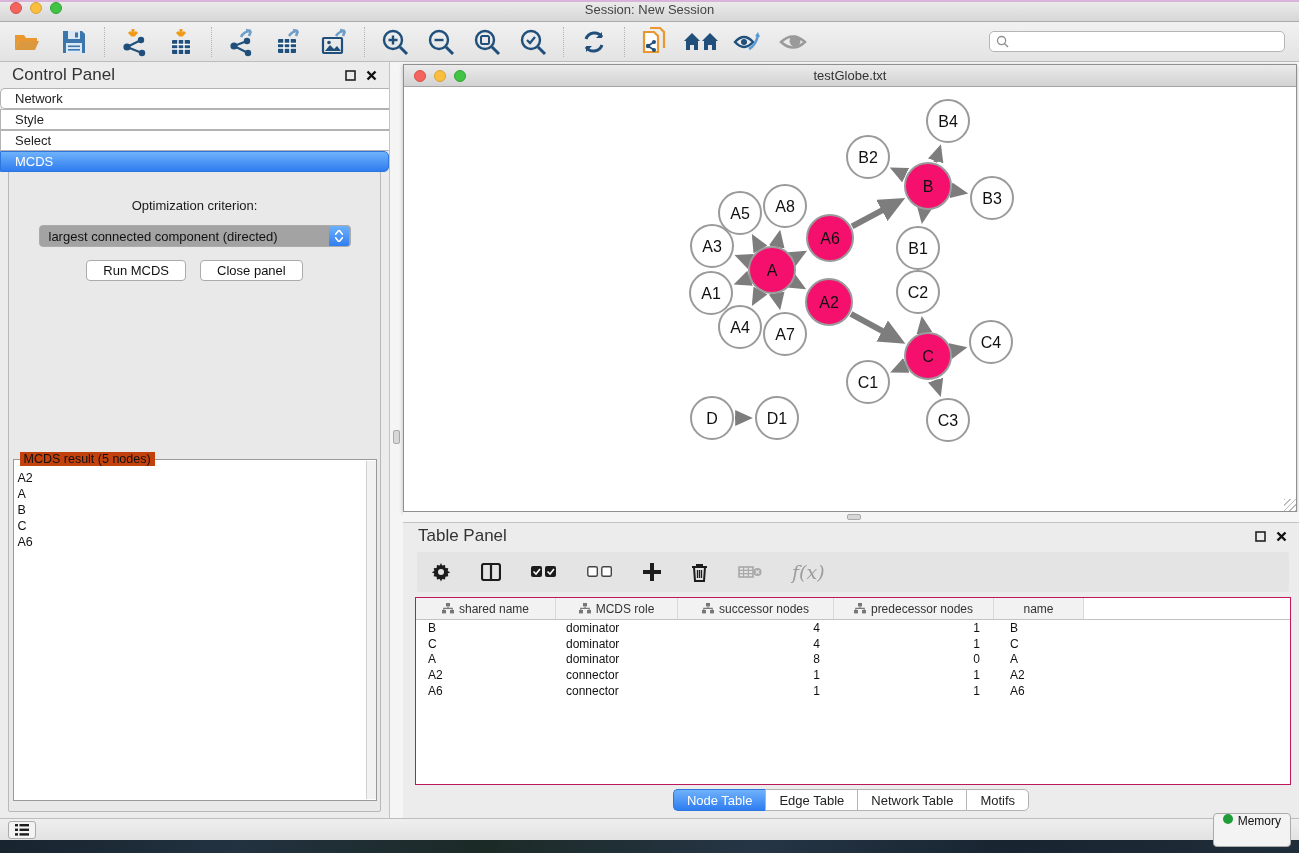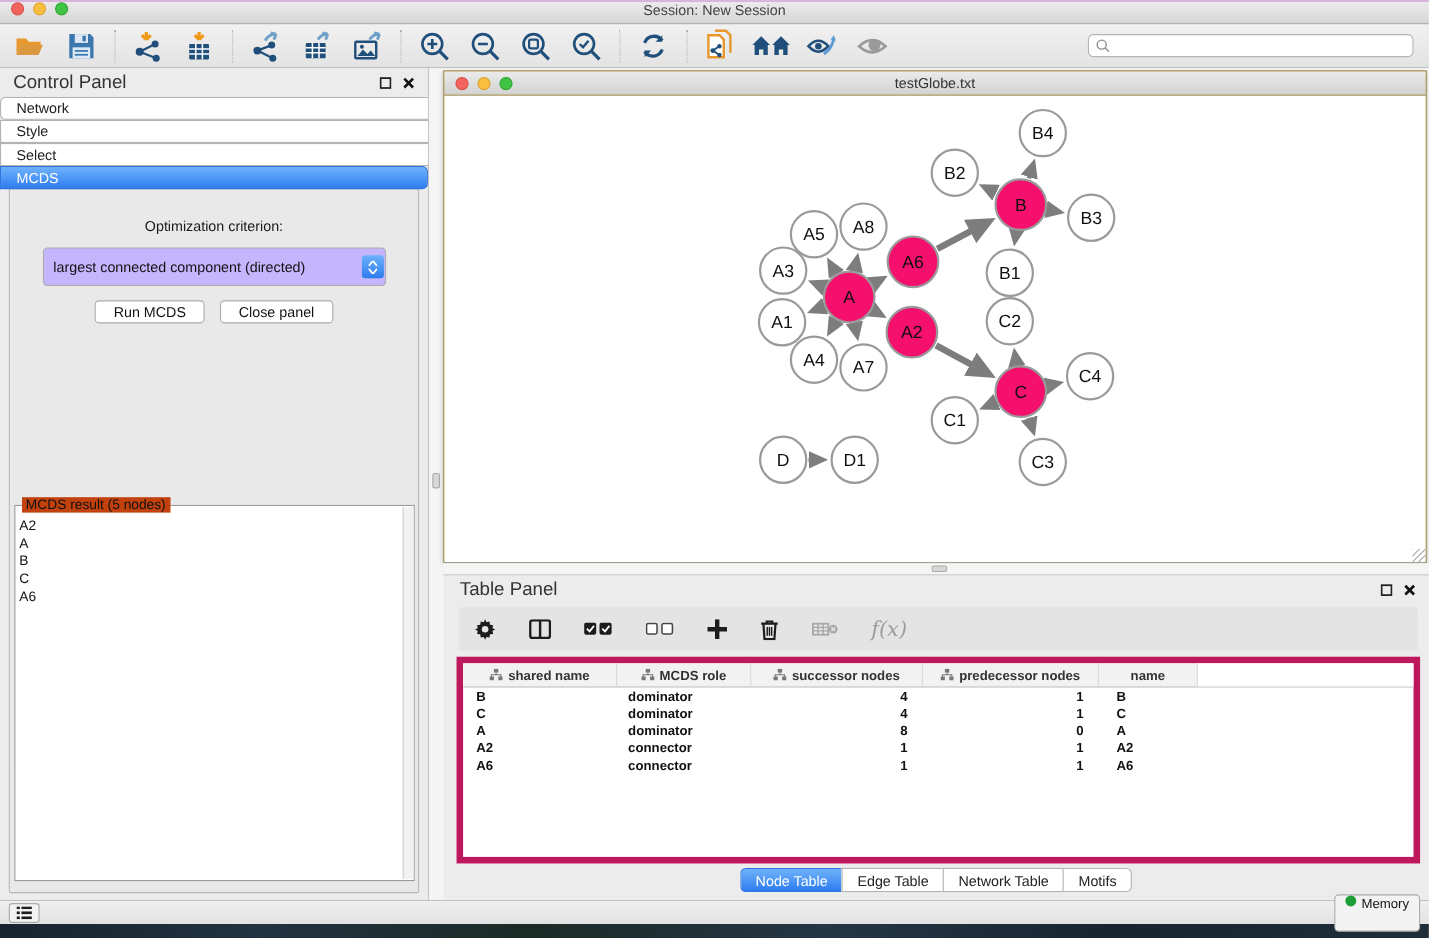--- a/index.html
+++ b/index.html
@@ -36,21 +36,21 @@
   .phead .picons { margin-left:auto; display:flex; gap:10px; align-items:center; }
   .ctabs { display:flex; justify-content:center; position:relative; z-index:2; margin-bottom:-1px;flex-direction:column; }
   .ctab { height:21px; padding:0 14px; display:flex; align-items:center; background:#fff; border:1px solid #b3b3b3;
           border-right:none; font-size:13px; color:#222; }
   .ctab:first-child { border-radius:5px 0 0 5px; }
   .ctab:last-child { border-right:1px solid #b3b3b3; border-radius:0 5px 5px 0; }
   .ctab.sel { background:linear-gradient(#6fb2fb,#2e7df0); color:#fff; border-color:#2e75dd; }
   .cpane { flex:1; margin:0 8px 6px 8px; border:1px solid #b8b8b8; background:#e9e9e9; border-radius:2px;
            display:flex; flex-direction:column; align-items:center; }
   .optlabel { margin-top:26px; font-size:13px; color:#1a1a1a; }
-  .dropdown { margin-top:12px; width:312px; height:35px; background:#c4b5fd; border:1px solid #ababab; border-radius:4px;
+  .dropdown { margin-top:12px; width:312px; height:22px; background:#a3a3a3; border:1px solid #ababab; border-radius:4px;
               display:flex; align-items:center; overflow:hidden; }
   .dropdown .dval { flex:1; padding-left:9px; font-size:13px; color:#111; white-space:nowrap; }
   .stepper { width:20px; height:21px; margin:0 1px; background:linear-gradient(#6db1fb,#2d7cf0); border-radius:3px;
              display:flex; flex-direction:column; align-items:center; justify-content:center; gap:2px; }
   .stepper svg { display:block; }
   .btnrow { margin-top:13px; display:flex; gap:14px; }
   .mbtn { height:21px; padding:0 16px; background:#fff; border:1px solid #ababab; border-radius:4px;
           font-size:13px; color:#111; display:flex; align-items:center; }
   .resultbox { position:relative; margin-top:auto; margin-bottom:10px; width:364px; height:342px;
                border:1px solid #9a9a9a; background:#fff; }
@@ -75,21 +75,21 @@
              background:repeating-linear-gradient(135deg,#bbb 0 1px,transparent 1px 4px); }
   .hsplit { height:10px; position:relative; background:#f5f5f5; }
   .hsplit .handle { position:absolute; top:2px; left:444px; width:14px; height:6px; background:#d8d8d8;
                     border:1px solid #aaa; border-radius:2px; }
 
   
   .tpanel { flex:1; background:#ececec; border-top:1px solid #c4c4c4; display:flex; flex-direction:column; }
   .ttoolbar { margin:3px 10px 0 14px; height:40px; background:#e4e4e4; border-radius:3px; display:flex;
               align-items:center; gap:30px; padding:0 14px; }
   .fx { font-family:"DejaVu Serif", serif; font-style:italic; font-size:19px; color:#9c9c9c; }
-  .tablewrap { margin:5px 8px 0 12px; background:#fff; border:6px solid #be185d; height:188px; overflow:hidden;font-weight:bold; }
+  .tablewrap { margin:5px 8px 0 12px; background:#fff; border:1px solid #be185d; height:188px; overflow:hidden; }
   .thead { display:grid; grid-template-columns:140px 122px 156px 160px 90px 1fr; height:22px;
            border-bottom:1px solid #c3c3c3; background:#f2f2f2; }
   .th { display:flex; align-items:center; justify-content:center; gap:5px; font-size:12px; color:#333;
         border-right:1px solid #d9d9d9; overflow:hidden; }
   .th:last-child { border-right:none; background:#fff; }
   .trow { display:grid; grid-template-columns:140px 122px 156px 160px 90px 1fr; height:15.8px; align-items:center; }
   .td { font-size:12px; color:#111; white-space:nowrap; overflow:hidden; }
   .td.c1 { padding-left:12px; } .td.c2 { padding-left:10px; }
   .td.c3,.td.c4 { text-align:right; padding-right:14px; }
   .td.c5 { padding-left:16px; }

